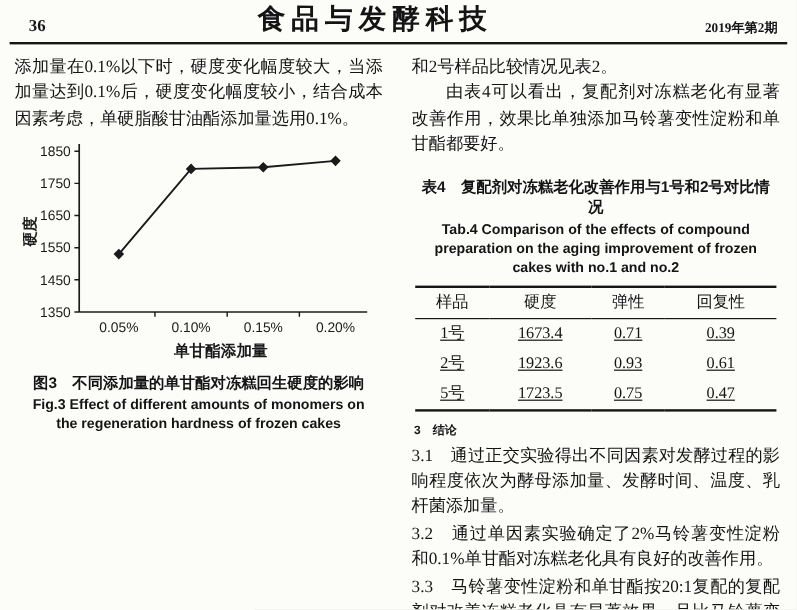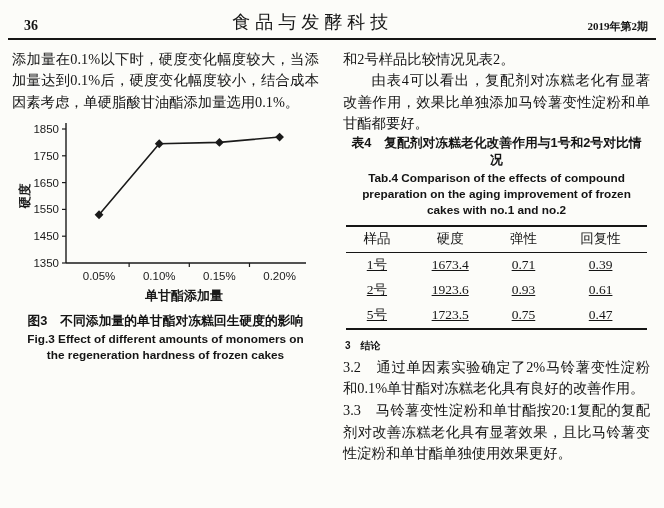--- a/index.html
+++ b/index.html
@@ -8,26 +8,26 @@
   .page {
     width: 664px; height: 508px;
     background: #fcfcf9;
     color: #141414;
     font-family: "Liberation Serif", "DejaVu Serif", serif;
     overflow: hidden;
   }
   
   .hdr {
     display: flex; align-items: flex-end; justify-content: space-between;
-    padding: 10px 16px 2px 24px;
+    padding: 0 16px 2px 24px;
     gap: 40px;
   }
   .hdr .pn { font-size: 14px; font-weight: bold; }
   .hdr .jt {
-    font-size: 18px; font-weight: normal; letter-spacing: 5px;
+    font-size: 23px; font-weight: bold; letter-spacing: 5px;
     font-family: "Liberation Sans", "DejaVu Sans", sans-serif;
   }
   .hdr .iss { font-size: 11px; font-weight: bold; }
   .rule { border: none; border-top: 2.4px solid #161616; margin: 2px 8px 0; }
   
   .cols { display: flex; gap: 24px; padding: 9px 14px 0 12px; }
   .col { width: 307px; flex: 0 0 307px; }
   p.body { font-size: 14.3px; line-height: 1.5; text-align: justify; }
   p.ind { text-indent: 2em; }
   
@@ -37,21 +37,21 @@
   .capzh {
     font-size: 12.8px; font-weight: bold;
     font-family: "Liberation Sans", "DejaVu Sans", sans-serif;
     margin-bottom: 2px;
   }
   .capen {
     font-size: 11.8px; font-weight: bold; line-height: 1.35;
     font-family: "Liberation Sans", "DejaVu Sans", sans-serif;
   }
   
-  .tblcap { text-align: center; margin: 0 auto 6px; width: 300px; }
+  .tblcap { text-align: center; margin: 16px auto 6px; width: 300px; }
   table.dtable {
     width: 98%; margin: 2px auto 0; border-collapse: collapse;
     font-size: 13.5px;
     border-top: 2px solid #161616; border-bottom: 2px solid #161616;
   }
   table.dtable th {
     font-weight: normal; border-bottom: 1.3px solid #161616;
     padding: 3px 0 4px; text-align: center;
   }
   table.dtable td { padding: 3.5px 0; text-align: center; text-decoration: underline; }
@@ -156,19 +156,20 @@
             <td>5号</td>
             <td>1723.5</td>
             <td>0.75</td>
             <td>0.47</td>
           </tr>
         </tbody>
       </table>
 
       <div class="concl">
         <div class="sec-h">3　结论</div>
+        <p class="body">3.1　通过正交实验得出不同因素对发酵过程的影响程度依次为酵母添加量、发酵时间、温度、乳杆菌添加量。</p>
         <p class="body">3.2　通过单因素实验确定了2%马铃薯变性淀粉和0.1%单甘酯对冻糕老化具有良好的改善作用。</p>
         <p class="body">3.3　马铃薯变性淀粉和单甘酯按20:1复配的复配剂对改善冻糕老化具有显著效果，且比马铃薯变性淀粉和单甘酯单独使用效果更好。</p>
       </div>
     </div>
 
   </div>
 </div>
 
 </body></html>

